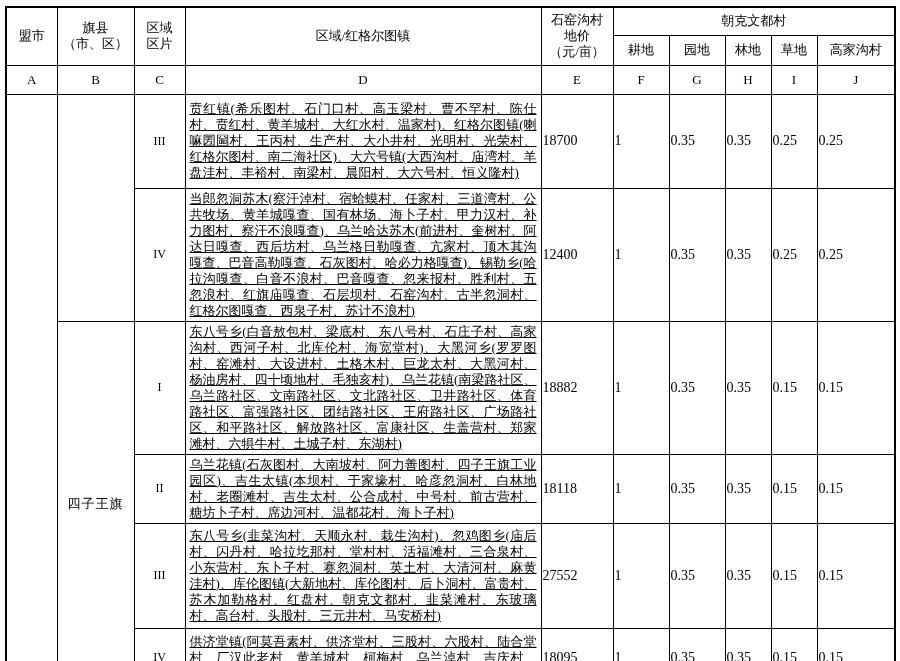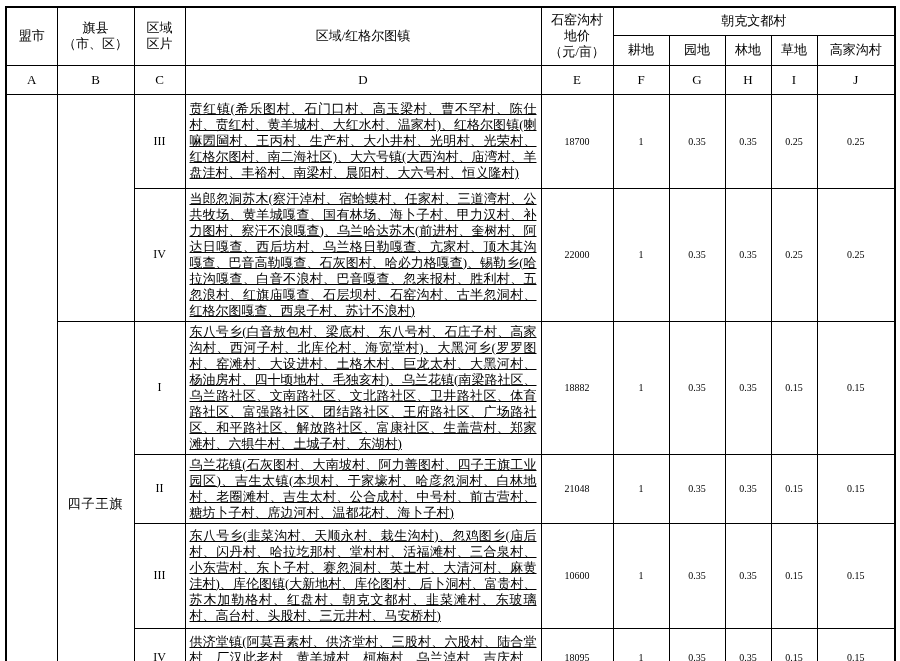--- a/index.html
+++ b/index.html
@@ -46,22 +46,22 @@
   }
   td.desc {
     font-size: 13px;
     line-height: 16px;
     padding: 2px 4px;
     text-align: justify;
     vertical-align: middle;
     text-decoration: underline;
   }
   td.num {
-    font-size: 10px;
-    text-align: center;
+    font-size: 14px;
+    text-align: left;
     vertical-align: middle;
   }
 </style>
 </head>
 <body>
 
 <div class="page">
   <table class="land-price">
     <colgroup>
       <col style="width:51px">
@@ -116,52 +116,52 @@
         <td class="num">18700</td>
         <td class="num">1</td>
         <td class="num">0.35</td>
         <td class="num">0.35</td>
         <td class="num">0.25</td>
         <td class="num">0.25</td>
       </tr>
       <tr style="height:112px;">
         <td class="zone">IV</td>
         <td class="desc">当郎忽洞苏木(察汗淖村、宿蛤蟆村、任家村、三道湾村、公共牧场、黄羊城嘎查、国有林场、海卜子村、甲力汉村、补力图村、察汗不浪嘎查)、乌兰哈达苏木(前进村、奎树村、阿达日嘎查、西后坊村、乌兰格日勒嘎查、亢家村、顶木其沟嘎查、巴音高勒嘎查、石灰图村、哈必力格嘎查)、锡勒乡(哈拉沟嘎查、白音不浪村、巴音嘎查、忽来报村、胜利村、五忽浪村、红旗庙嘎查、石层坝村、石窑沟村、古半忽洞村、红格尔图嘎查、西泉子村、苏计不浪村)</td>
-        <td class="num">22000</td>
+        <td class="num">12400</td>
         <td class="num">1</td>
         <td class="num">0.35</td>
         <td class="num">0.35</td>
         <td class="num">0.25</td>
         <td class="num">0.25</td>
       </tr>
       <tr style="height:120px;">
         <td class="county" rowspan="4">四子王旗</td>
         <td class="zone">I</td>
         <td class="desc">东八号乡(白音敖包村、梁底村、东八号村、石庄子村、高家沟村、西河子村、北库伦村、海宽堂村)、大黑河乡(罗罗图村、窑滩村、大设进村、土格木村、巨龙太村、大黑河村、杨油房村、四十顷地村、毛独亥村)、乌兰花镇(南梁路社区、乌兰路社区、文南路社区、文北路社区、卫井路社区、体育路社区、富强路社区、团结路社区、王府路社区、广场路社区、和平路社区、解放路社区、富康社区、生盖营村、郑家滩村、六犋牛村、土城子村、东湖村)</td>
         <td class="num">18882</td>
         <td class="num">1</td>
         <td class="num">0.35</td>
         <td class="num">0.35</td>
         <td class="num">0.15</td>
         <td class="num">0.15</td>
       </tr>
       <tr style="height:68px;">
         <td class="zone">II</td>
         <td class="desc">乌兰花镇(石灰图村、大南坡村、阿力善图村、四子王旗工业园区)、吉生太镇(本坝村、于家壕村、哈彦忽洞村、白林地村、老圈滩村、吉生太村、公合成村、中号村、前古营村、糖坊卜子村、席边河村、温都花村、海卜子村)</td>
-        <td class="num">21048</td>
+        <td class="num">18118</td>
         <td class="num">1</td>
         <td class="num">0.35</td>
         <td class="num">0.35</td>
         <td class="num">0.15</td>
         <td class="num">0.15</td>
       </tr>
       <tr style="height:105px;">
         <td class="zone">III</td>
         <td class="desc">东八号乡(韭菜沟村、天顺永村、栽生沟村)、忽鸡图乡(庙后村、闪丹村、哈拉圪那村、堂村村、活福滩村、三合泉村、小东营村、东卜子村、赛忽洞村、英土村、大清河村、麻黄洼村)、库伦图镇(大新地村、库伦图村、后卜洞村、富贵村、苏木加勒格村、红盘村、朝克文都村、韭菜滩村、东玻璃村、高台村、头股村、三元井村、马安桥村)</td>
-        <td class="num">10600</td>
+        <td class="num">27552</td>
         <td class="num">1</td>
         <td class="num">0.35</td>
         <td class="num">0.35</td>
         <td class="num">0.15</td>
         <td class="num">0.15</td>
       </tr>
       <tr style="height:60px;">
         <td class="zone">IV</td>
         <td class="desc">供济堂镇(阿莫吾素村、供济堂村、三股村、六股村、陆合堂村、厂汉此老村、黄羊城村、柯梅村、乌兰淖村、吉庆村、双井村、大清河村)</td>
         <td class="num">18095</td>

